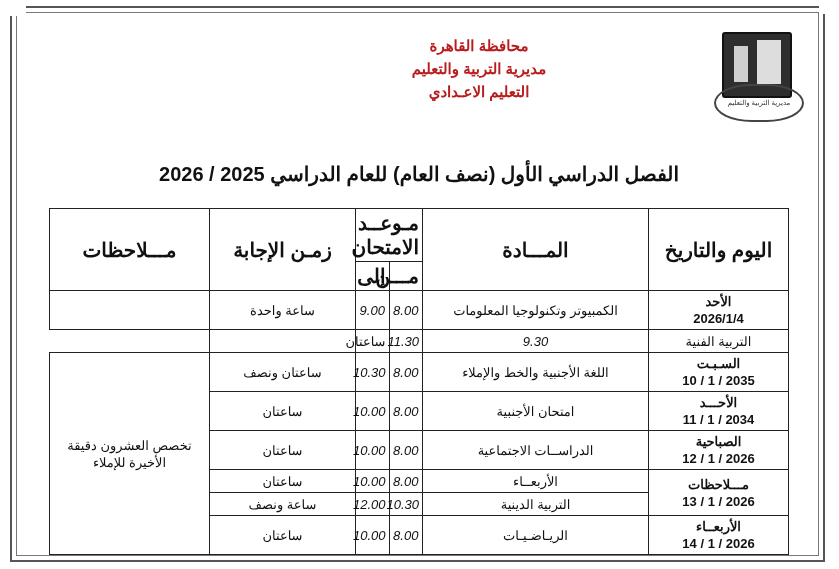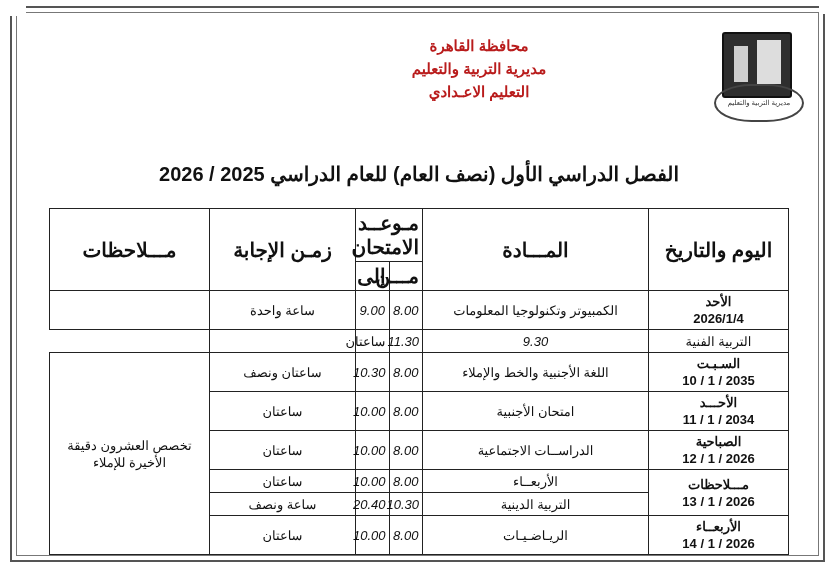--- a/index.html
+++ b/index.html
@@ -265,21 +265,21 @@
           </td>
           <td class="subject-cell">الأربعــاء</td>
           <td class="time-cell">8.00</td>
           <td class="time-cell">10.00</td>
           <td class="dur-cell">ساعتان</td>
         </tr>
 
         <tr>
           <td class="subject-cell">التربية الدينية</td>
           <td class="time-cell">10.30</td>
-          <td class="time-cell">20.40</td>
+          <td class="time-cell">12.00</td>
           <td class="dur-cell">ساعة ونصف</td>
         </tr>
 
         <tr>
           <td class="day-cell">
             <span>الأربعــاء</span><br>
             <span>2026 / 1 / 14</span>
           </td>
           <td class="subject-cell">الريـاضـيـات</td>
           <td class="time-cell">8.00</td>

